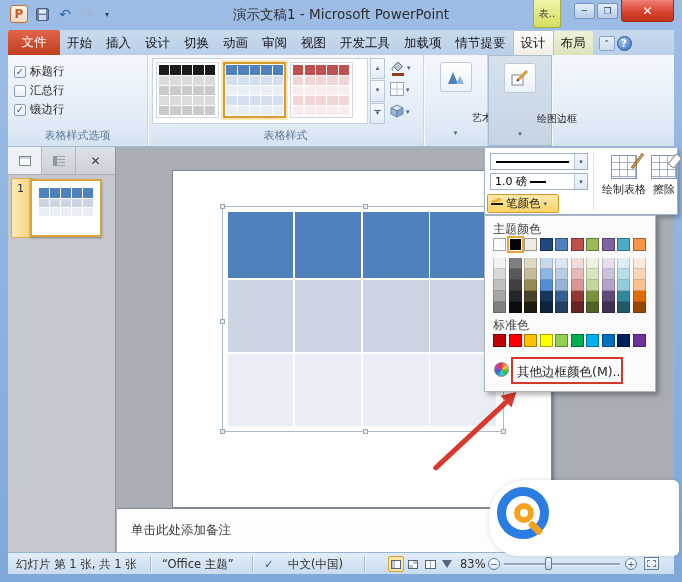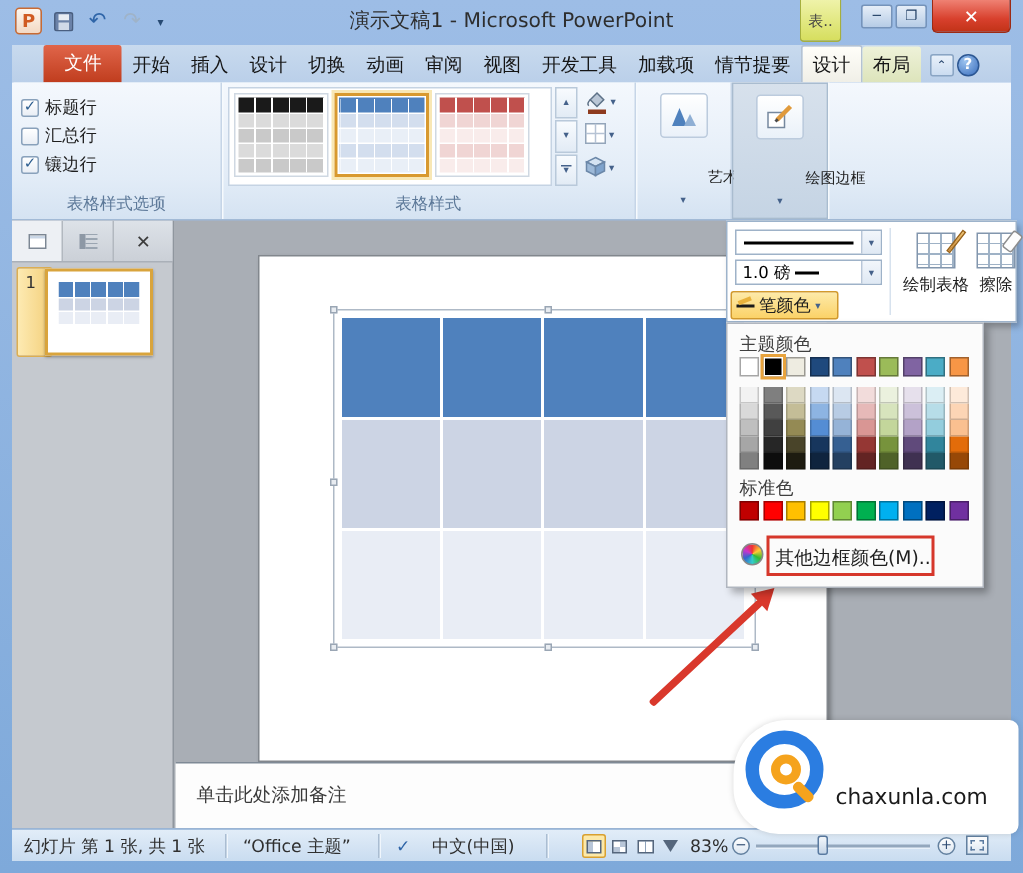--- a/index.html
+++ b/index.html
@@ -20,21 +20,21 @@
   .ctx-group-tab { position:absolute; left:533px; top:0; width:28px; height:28px;
     background:linear-gradient(#eff3a9,#d6de5e); border:1px solid #a6af3f; border-top:none; border-radius:0 0 3px 3px;
     font-size:10px; color:#444; display:flex; align-items:center; justify-content:center; }
   .winbtn { position:absolute; top:3px; width:21px; height:16px; background:linear-gradient(#e6eef8,#b6cce6);
     border:1px solid #7593ba; border-radius:2px; color:#1e3c62; font-size:9px; display:flex; align-items:center; justify-content:center; }
   .btn-close { position:absolute; left:621px; top:0; width:53px; height:22px; background:linear-gradient(#ef8173,#d8402d 60%,#c23318);
     border:1px solid #9c2a14; border-top:none; border-radius:0 0 4px 4px; color:#fff; font-size:12px; font-weight:bold;
     display:flex; align-items:center; justify-content:center; }
 
   
-  .tabrow { position:absolute; left:8px; top:30px; width:666px; height:25px; background:linear-gradient(#c8daee,#bacfe9); display:flex; align-items:flex-end;justify-content:center; }
+  .tabrow { position:absolute; left:8px; top:30px; width:666px; height:25px; background:linear-gradient(#c8daee,#bacfe9); display:flex; align-items:flex-end; }
   .tab-file { width:52px; height:25px; background:linear-gradient(#e0654a,#c03d1e); border-radius:2px 2px 0 0;
     color:#fff; font-size:12.5px; display:flex; align-items:center; justify-content:center; }
   .tab { height:24px; padding:0 7px; font-size:12.5px; color:#151515; display:flex; align-items:center; white-space:nowrap; }
   .tab-ctx-sel { background:linear-gradient(#fffef9,#f0efe7); border:1px solid #b4c2d2; border-bottom:none; border-radius:2px 2px 0 0; height:25px; }
   .tab-ctx { background:linear-gradient(#eef2d9,#dde4bb); border-radius:2px 2px 0 0; height:24px; }
   .rib-collapse { width:16px; height:15px; margin:0 2px 4px 6px; border:1px solid #8aa5c4; border-radius:2px; color:#2c4a71;
     font-size:8px; display:flex; align-items:center; justify-content:center; background:linear-gradient(#e9f1fa,#cbdcf0); }
   .rib-help { width:15px; height:15px; margin-bottom:4px; border-radius:50%; background:radial-gradient(circle at 35% 30%,#9cc3ef,#3a6ebd);
     color:#fff; font-size:10px; font-weight:bold; display:flex; align-items:center; justify-content:center; border:1px solid #2c5793; }
 
@@ -539,16 +539,15 @@
       <span class="moretext"><span>其他边框颜色(M)</span><span>..</span></span>
       <span class="redbox"></span>
     </div>
   </div>
 
   <div class="watermark">
     <span class="wm-q">
       <span class="wm-qi"></span>
         <span class="wm-qt"></span>
     </span>
-    <span class="wm-dom">chaxunla.com</span>
   </div>
 
 </div>
 
 </body></html>

